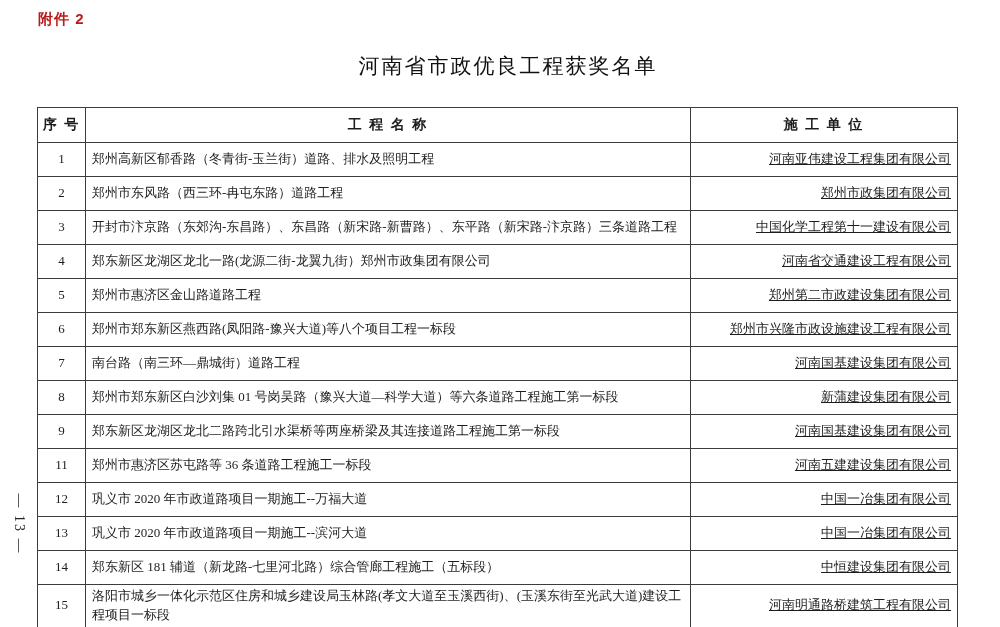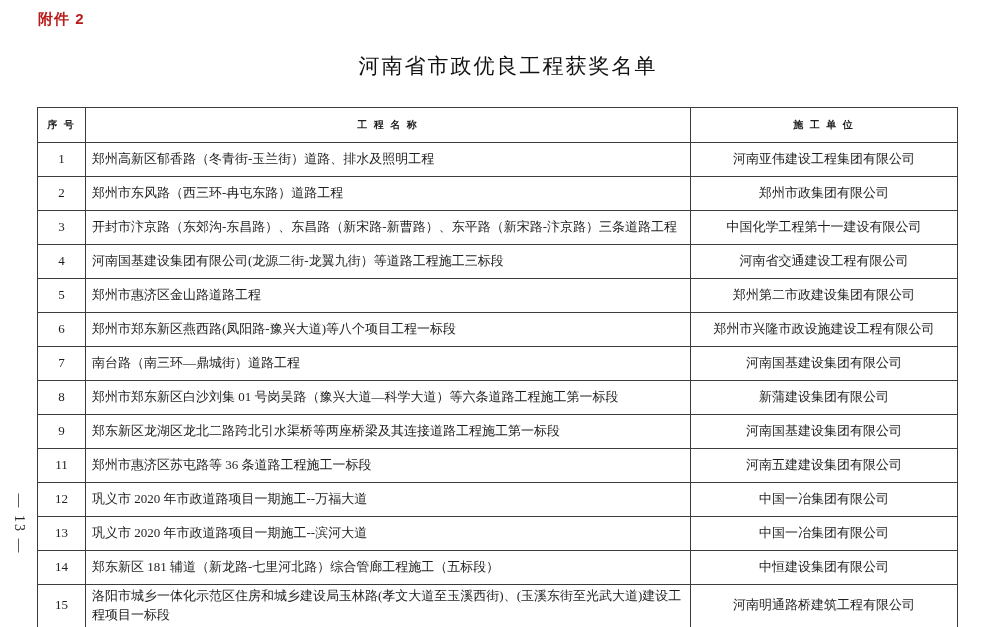--- a/index.html
+++ b/index.html
@@ -27,27 +27,27 @@
     position:absolute;left:37px;top:107px;width:920px;
     border-collapse:collapse;table-layout:fixed;
     font-size:13px;color:#1d1d1d;
   }
   table.award-table td,table.award-table th{
     border:1px solid #3c3c3c;
     padding:2px 6px;vertical-align:middle;
     overflow:hidden;
   }
   table.award-table th{
-    height:30px;font-weight:bold;font-size:10px;
+    height:30px;font-weight:bold;font-size:14px;
     letter-spacing:2px;text-align:center;padding:2px 2px;
   }
   table.award-table td{height:29px;line-height:1.45;}
   td.c-no{text-align:center;}
   td.c-proj{text-align:left;margin-left:16px;}
-  td.c-comp{text-align:center;}
+  td.c-comp{text-align:right;text-decoration:underline;}
 </style>
 </head>
 <body>
 
 <div class="attachment-label">附件 2</div>
 
 <div class="doc-title">河南省市政优良工程获奖名单</div>
 
 <div class="page-number">— 13 —</div>
 
@@ -78,21 +78,21 @@
   </tr>
 
   <tr>
     <td class="c-no">3</td>
     <td class="c-proj">开封市汴京路（东郊沟-东昌路）、东昌路（新宋路-新曹路）、东平路（新宋路-汴京路）三条道路工程</td>
     <td class="c-comp">中国化学工程第十一建设有限公司</td>
   </tr>
 
   <tr>
     <td class="c-no">4</td>
-    <td class="c-proj">河南国基建设集团有限公司(龙源二街-龙翼九街）等道路工程施工三标段</td>
+    <td class="c-proj">郑东新区龙湖区龙北一路(龙源二街-龙翼九街）郑州市政集团有限公司</td>
     <td class="c-comp">河南省交通建设工程有限公司</td>
   </tr>
 
   <tr>
     <td class="c-no">5</td>
     <td class="c-proj">郑州市惠济区金山路道路工程</td>
     <td class="c-comp">郑州第二市政建设集团有限公司</td>
   </tr>
 
   <tr>

